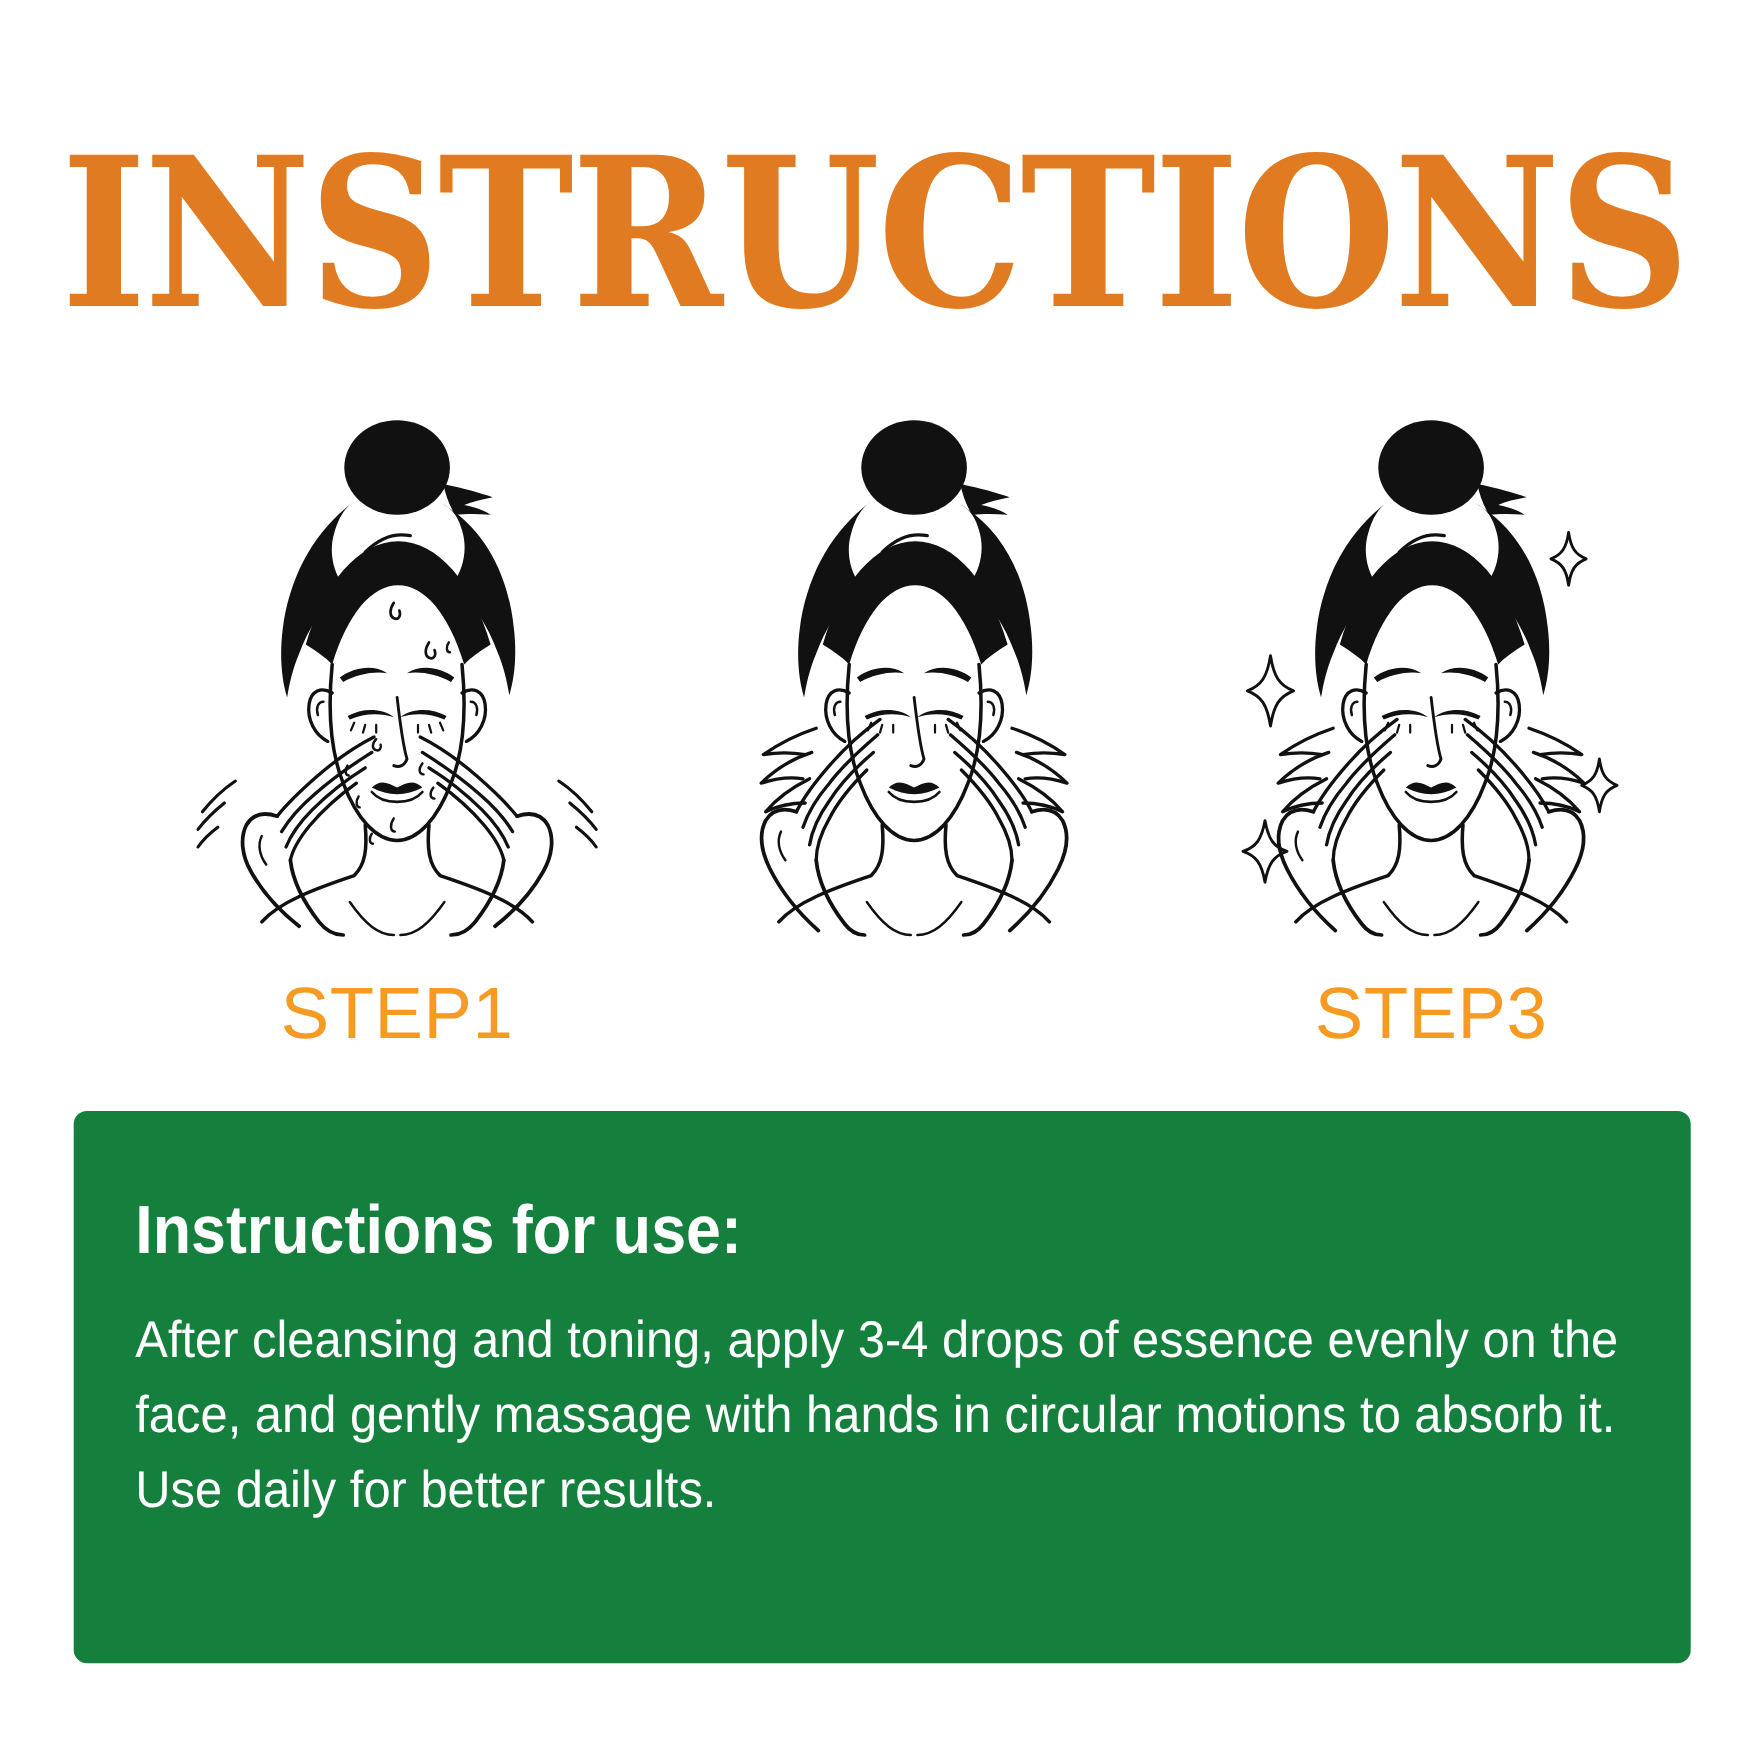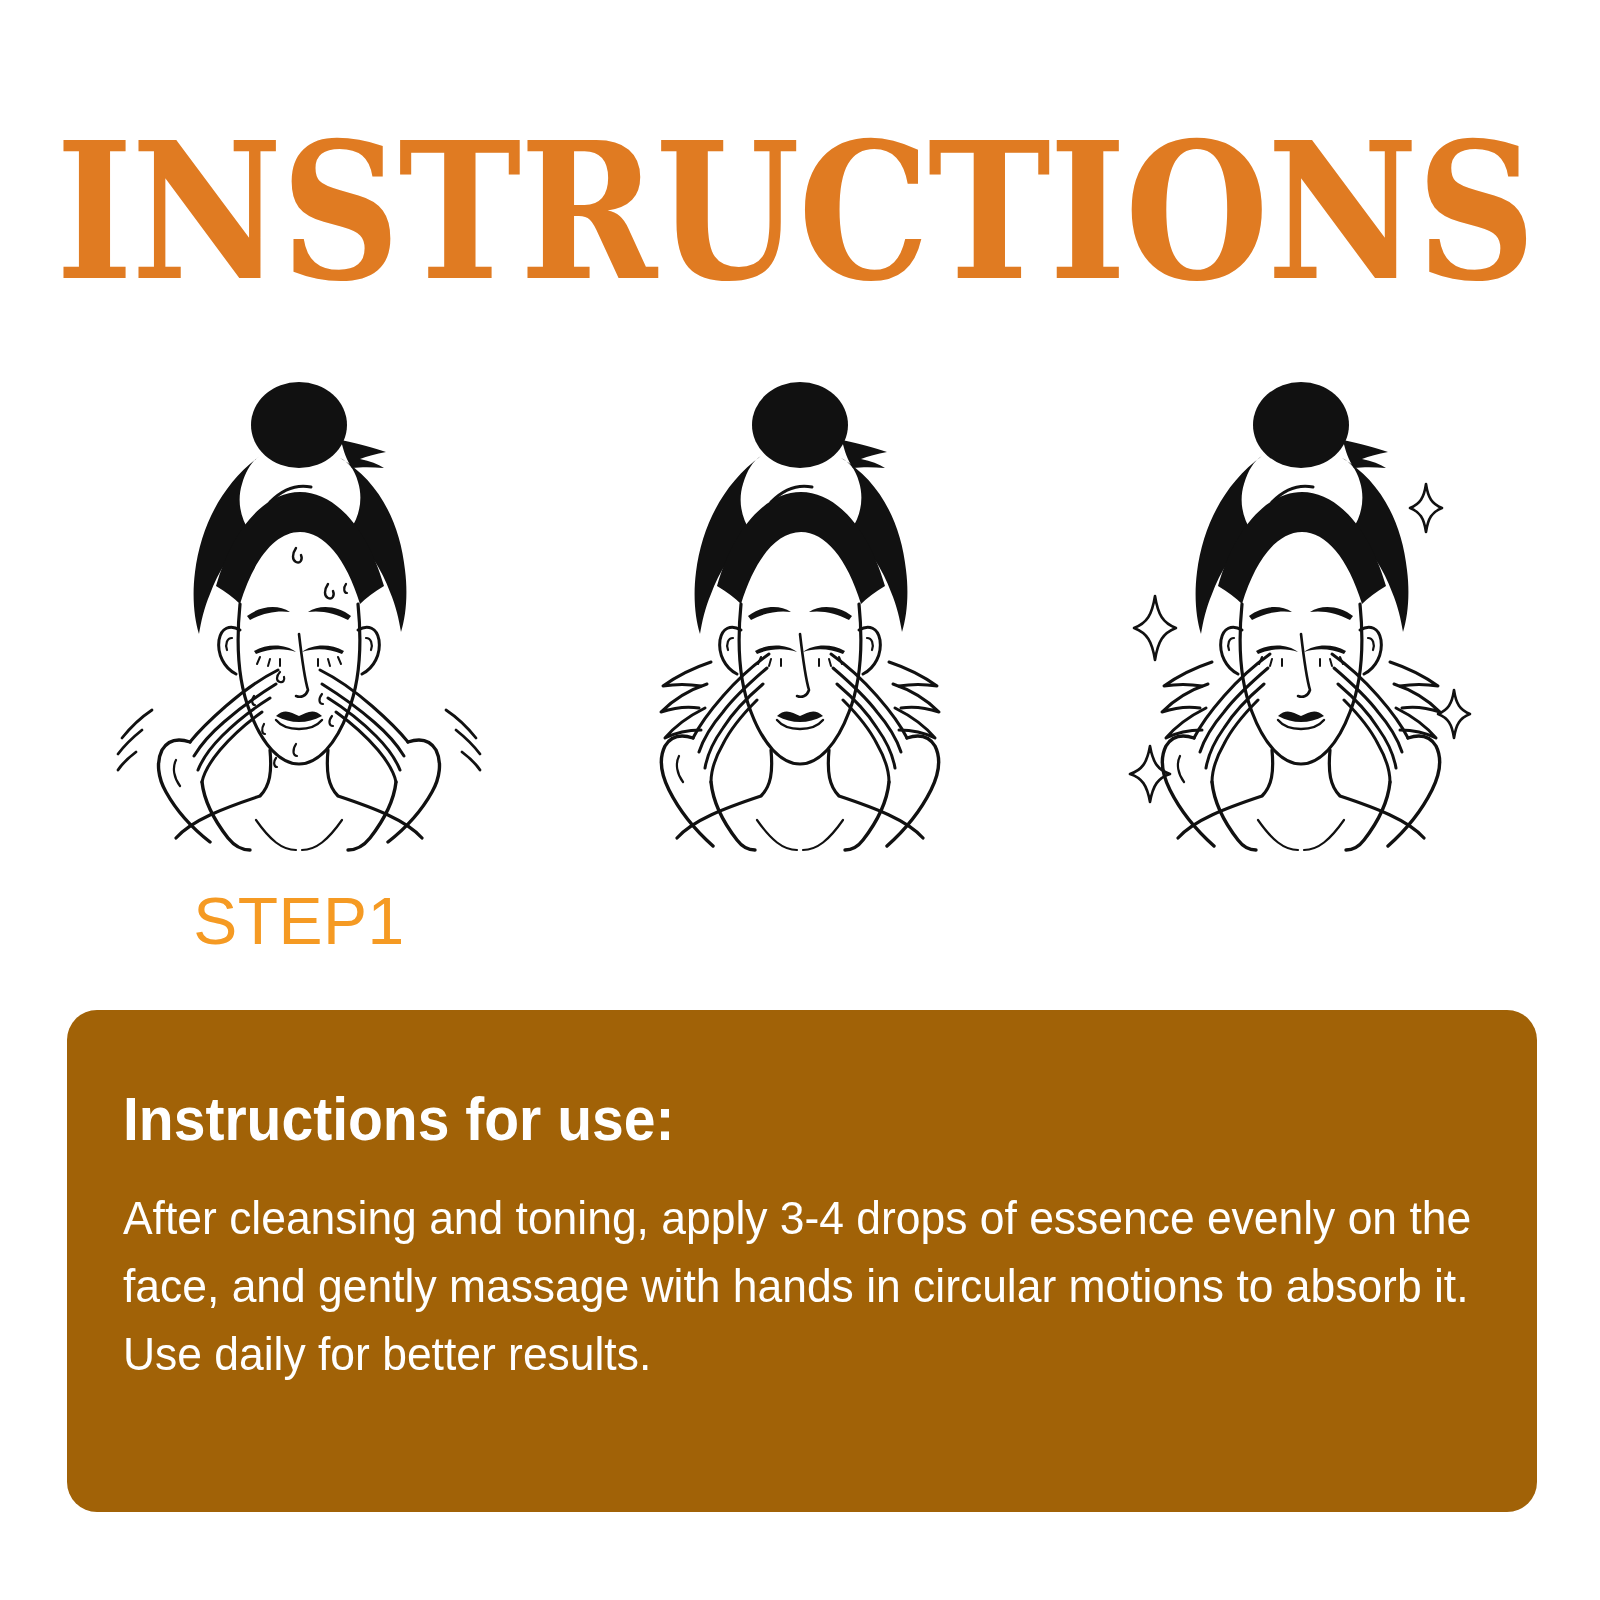--- a/index.html
+++ b/index.html
@@ -37,21 +37,21 @@
     white-space: nowrap;
   }
 
   
   #steps-row {
     position: absolute;
     top: 372px;
     left: 64px;
     width: 1472px;
     display: flex;
-    justify-content: space-between;
+    justify-content: flex-end;
     align-items: flex-start;
   }
   .step-cell {
     width: 470px;
     display: flex;
     flex-direction: column;
     align-items: center;
   }
   .step-art {
     width: 470px;
@@ -68,22 +68,22 @@
     letter-spacing: 0.5px;
   }
 
   
   #instructions-panel {
     position: absolute;
     left: 67px;
     top: 1010px;
     width: 1470px;
     height: 502px;
-    background: #a16207;
-    border-radius: 30px;
+    background: #15803d;
+    border-radius: 12px;
     box-sizing: border-box;
     padding: 78px 56px 16px 56px;
   }
   #panel-heading {
     font-family: "Liberation Sans Narrow", "Liberation Sans", sans-serif;
     font-weight: 700;
     font-size: 62px;
     line-height: 1;
     color: #ffffff;
     letter-spacing: 0px;
@@ -354,20 +354,21 @@
         <path class="ln" stroke-width="3" d="M328 312 C346 318 362 328 374 340 C362 336 348 334 336 336"></path>
         <path class="ln" stroke-width="3" d="M330 336 C346 344 360 354 370 366 C358 360 346 358 334 358"></path>
       </g>
       <g>
         <path class="ln" stroke-width="2.6" d="M360 112 C362 126 366 132 376 136 C366 140 362 146 360 160 C358 146 354 140 344 136 C354 132 358 126 360 112 Z"></path>
         <path class="ln" stroke-width="2.6" d="M89 224 C92 243 97 251 110 256 C97 261 92 269 89 288 C86 269 81 261 68 256 C81 251 86 243 89 224 Z"></path>
         <path class="ln" stroke-width="2.6" d="M388 318 C390 332 394 338 404 342 C394 346 390 352 388 366 C386 352 382 346 372 342 C382 338 386 332 388 318 Z"></path>
         <path class="ln" stroke-width="2.6" d="M84 374 C87 391 92 398 104 402 C92 406 87 413 84 430 C81 413 76 406 64 402 C76 398 81 391 84 374 Z"></path>
       </g>
     </svg>
+    <div class="step-label">STEP3</div>
   </div>
 
 </div>
 
 <div id="instructions-panel">
   <div id="panel-heading">Instructions for use:</div>
   <div id="panel-body">After cleansing and toning, apply 3-4 drops of essence evenly on the face, and gently massage with hands in circular motions to absorb it. Use daily for better results.</div>
 </div>
 
 </body></html>

